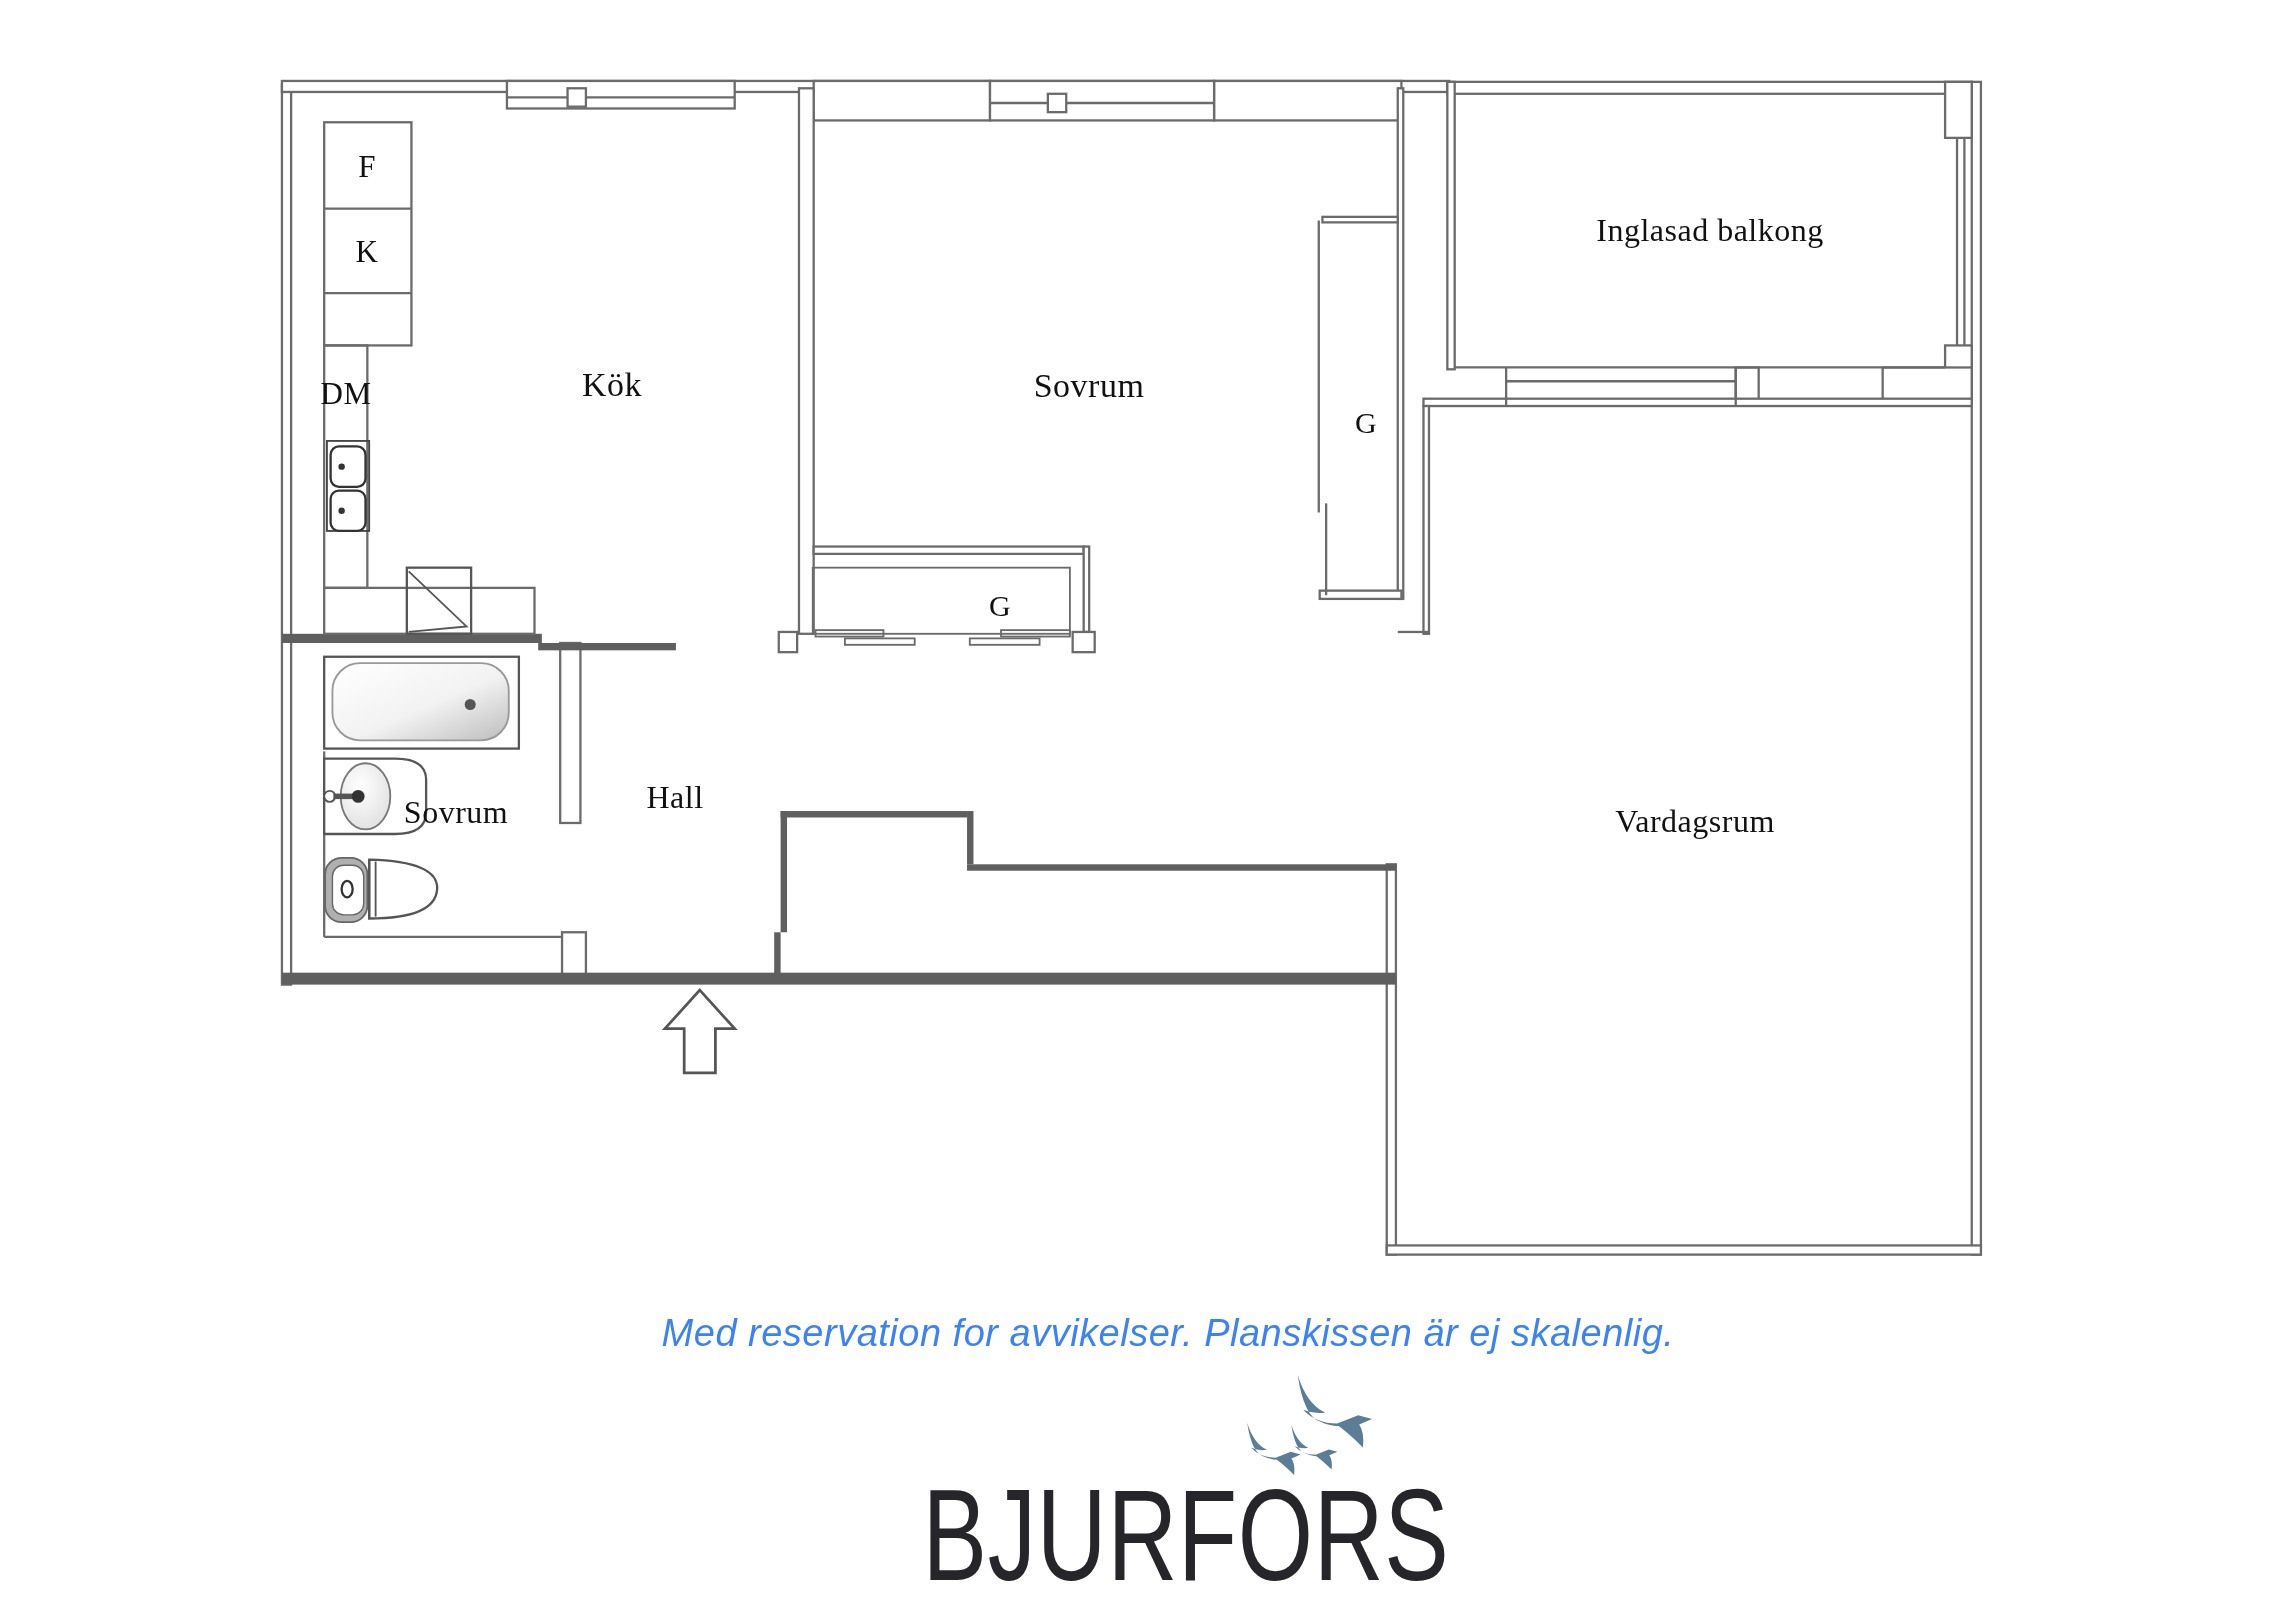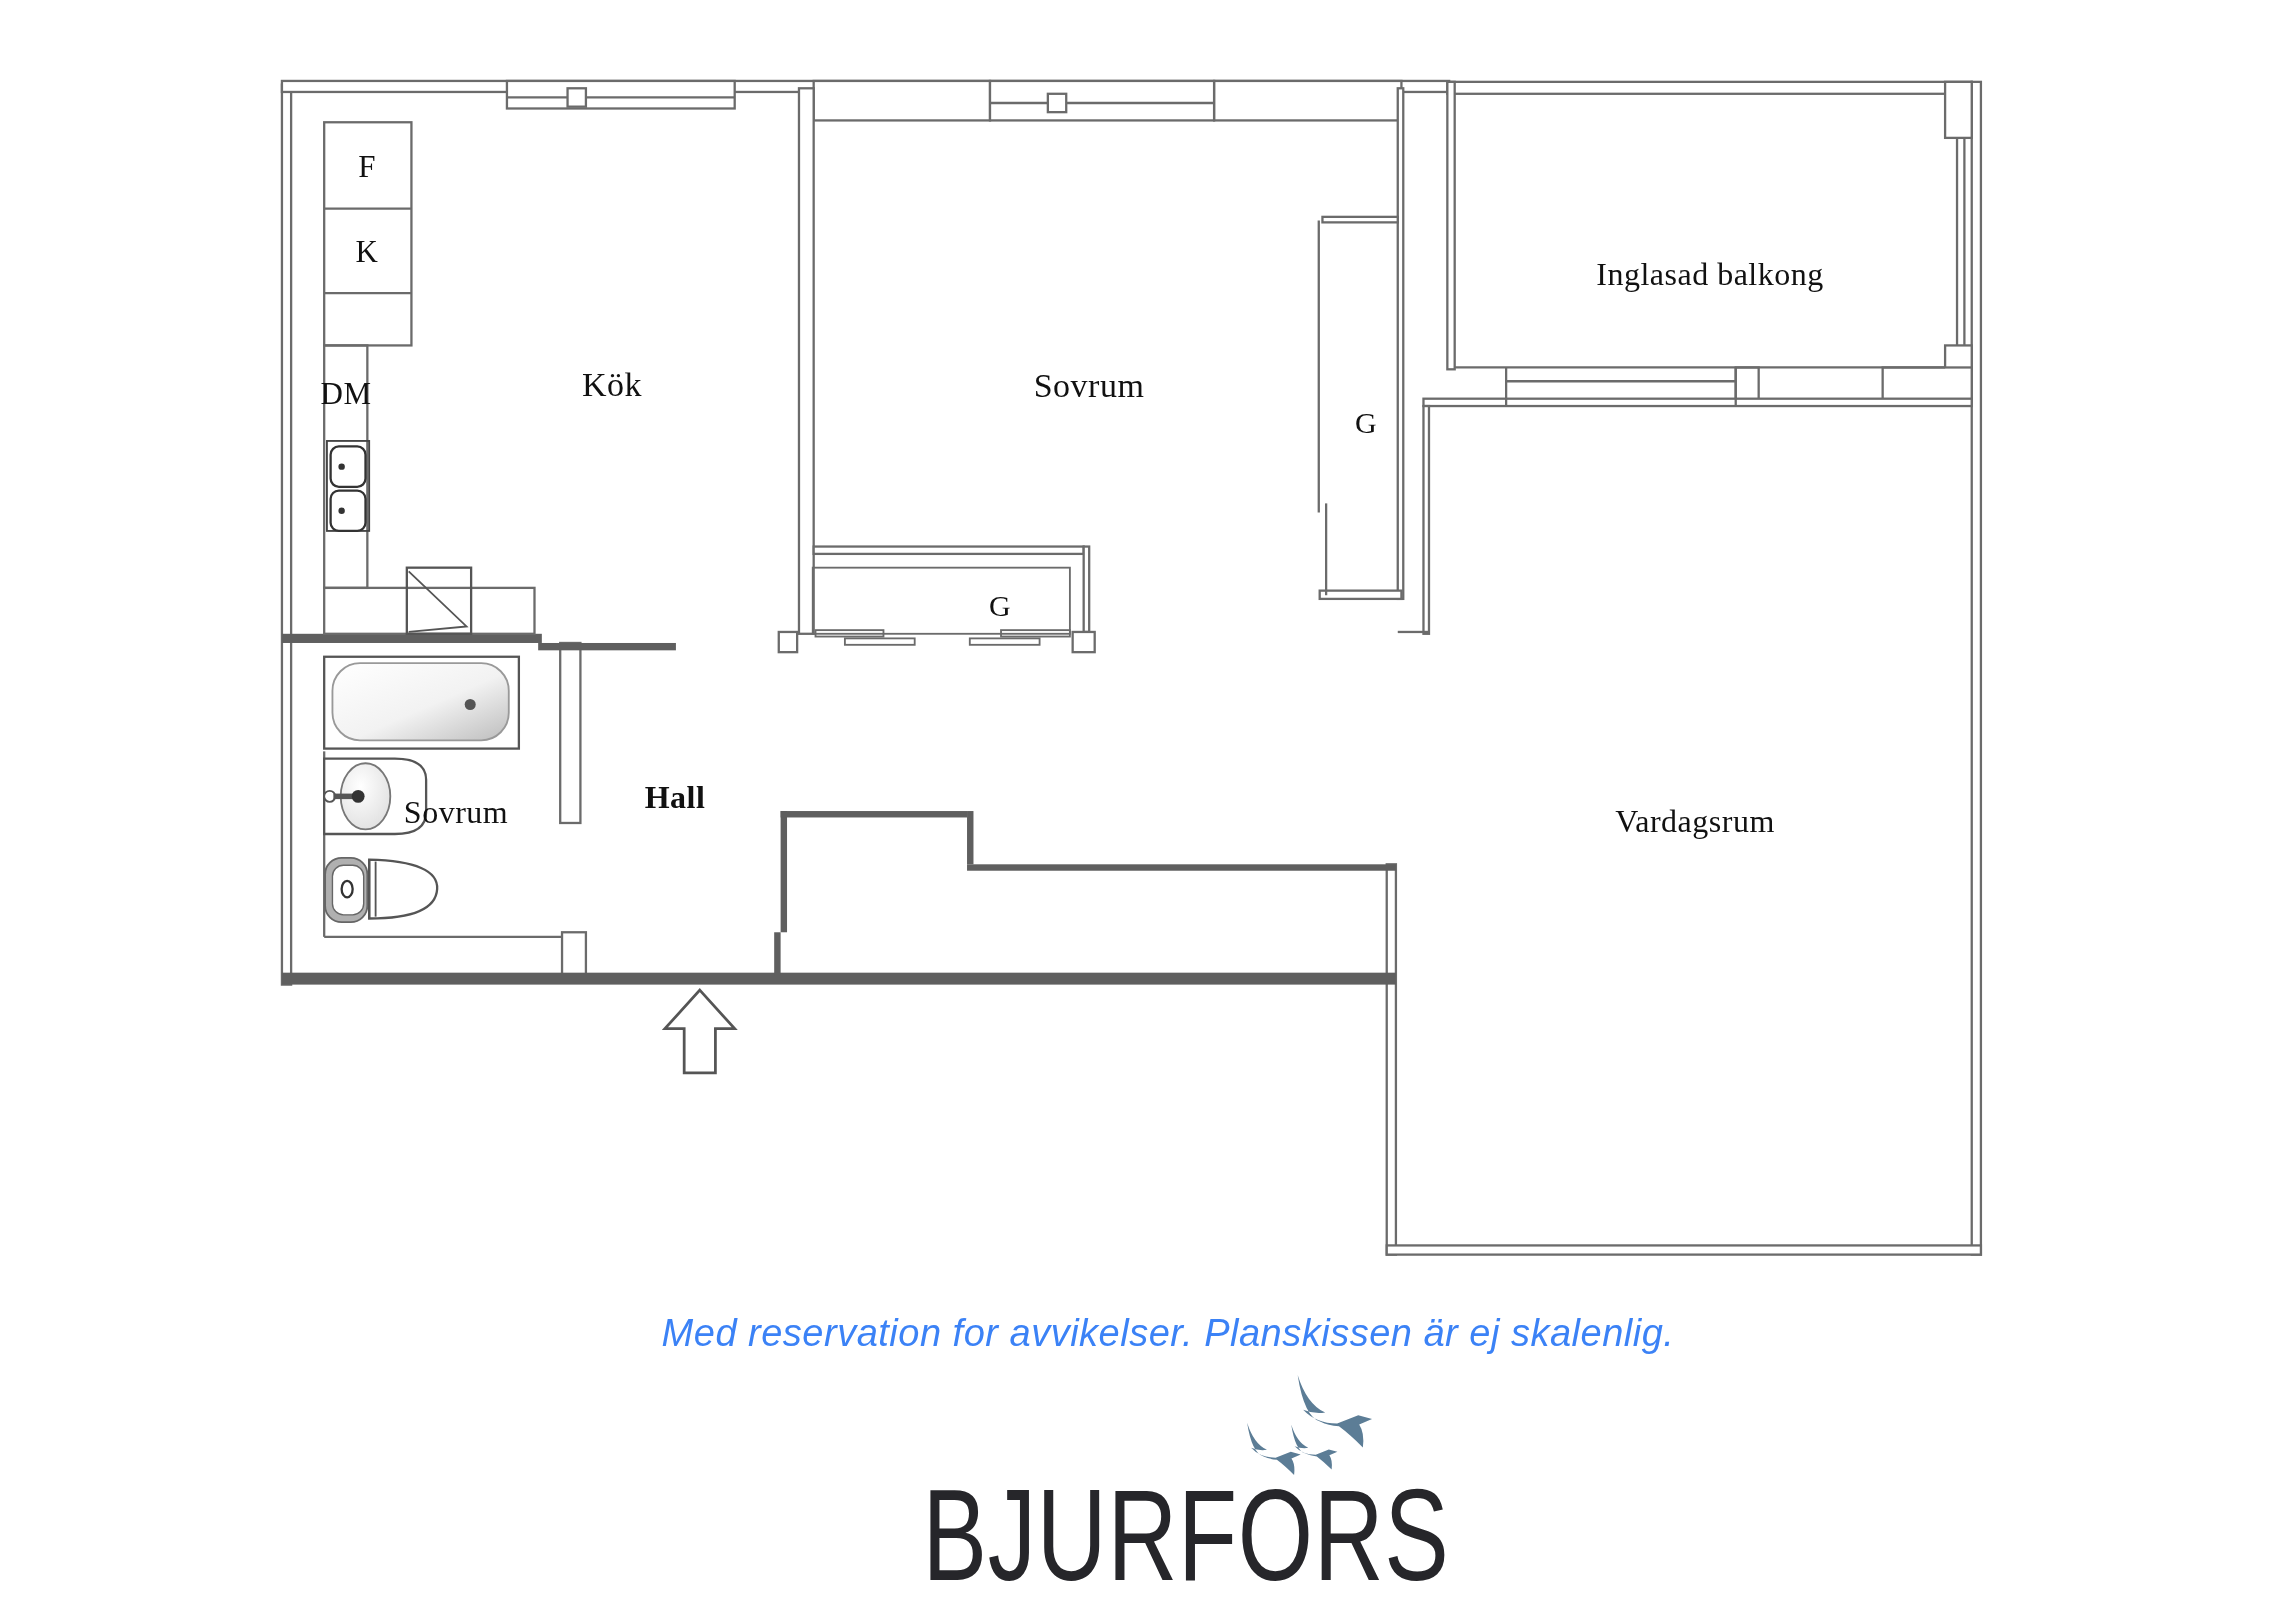--- a/index.html
+++ b/index.html
@@ -175,22 +175,22 @@
     </g>
   </svg>
 
   <div class="room-label fs34" style="left:367px;top:167px;">F</div>
   <div class="room-label fs34" style="left:367px;top:252px;">K</div>
   <div class="room-label fs34" style="left:346px;top:394px;">DM</div>
   <div class="room-label fs37" style="left:612px;top:356px;">Kök</div>
   <div class="room-label fs37" style="left:1089px;top:357px;">Sovrum</div>
   <div class="room-label fs33" style="left:1000px;top:606px;">G</div>
   <div class="room-label fs33" style="left:1366px;top:423px;">G</div>
-  <div class="room-label fs35" style="left:1710px;top:230px;margin-top:44px;">Inglasad balkong</div>
-  <div class="room-label fs35" style="left:675px;top:797px;font-weight:bold;">Hall</div>
+  <div class="room-label fs35" style="left:1710px;top:230px;">Inglasad balkong</div>
+  <div class="room-label fs35" style="left:675px;top:797px;">Hall</div>
   <div class="room-label fs35" style="left:456px;top:812px;">Sovrum</div>
   <div class="room-label fs35" style="left:1695px;top:821px;">Vardagsrum</div>
 
   <div class="disclaimer">Med reservation for avvikelser. Planskissen är ej skalenlig.</div>
   <div class="brand">BJURFORS</div>
 
 </div>
 
 
 </body></html>

